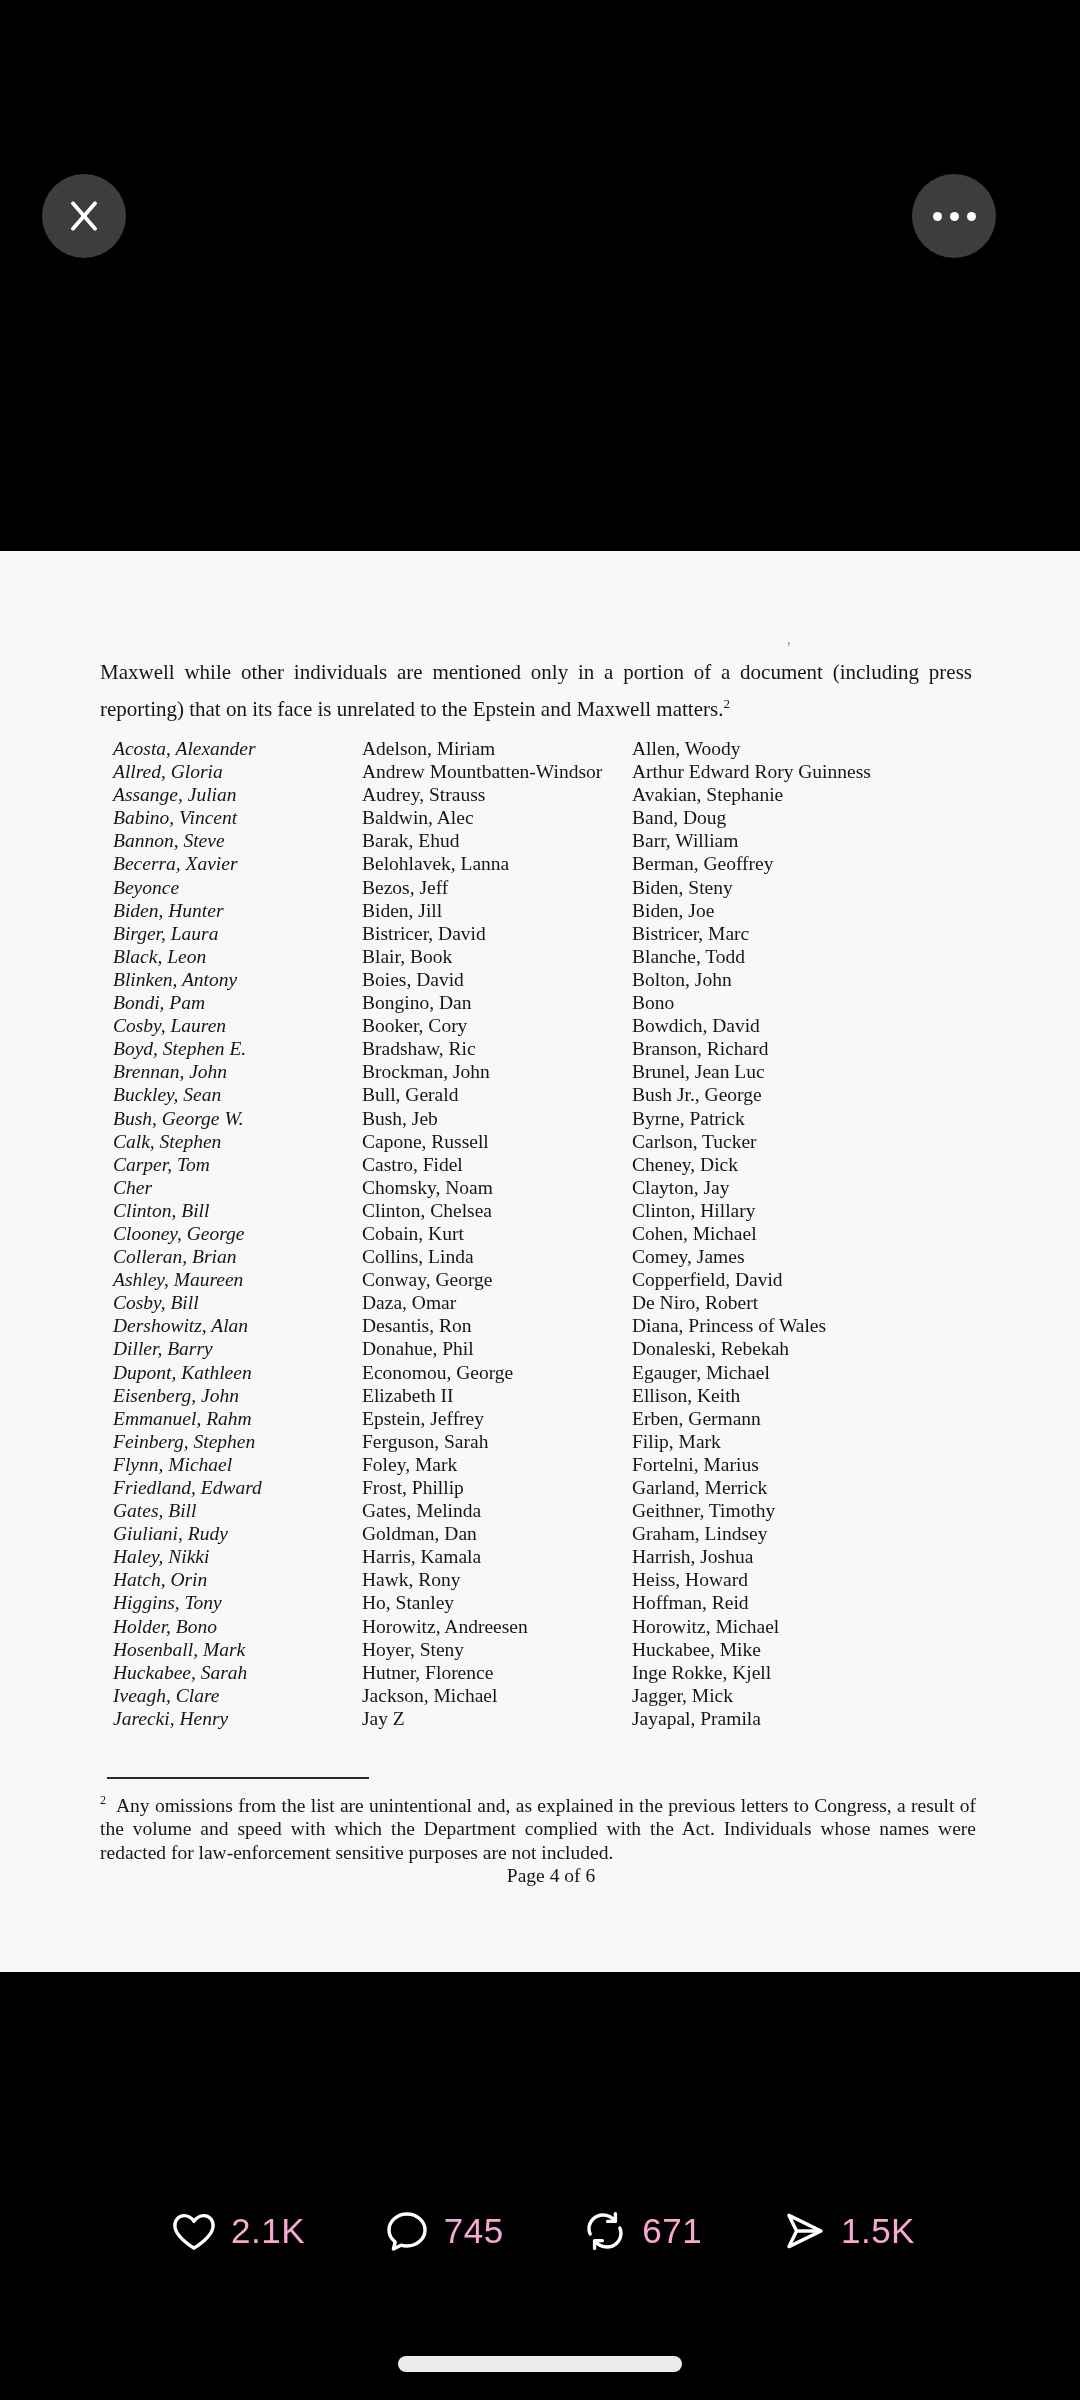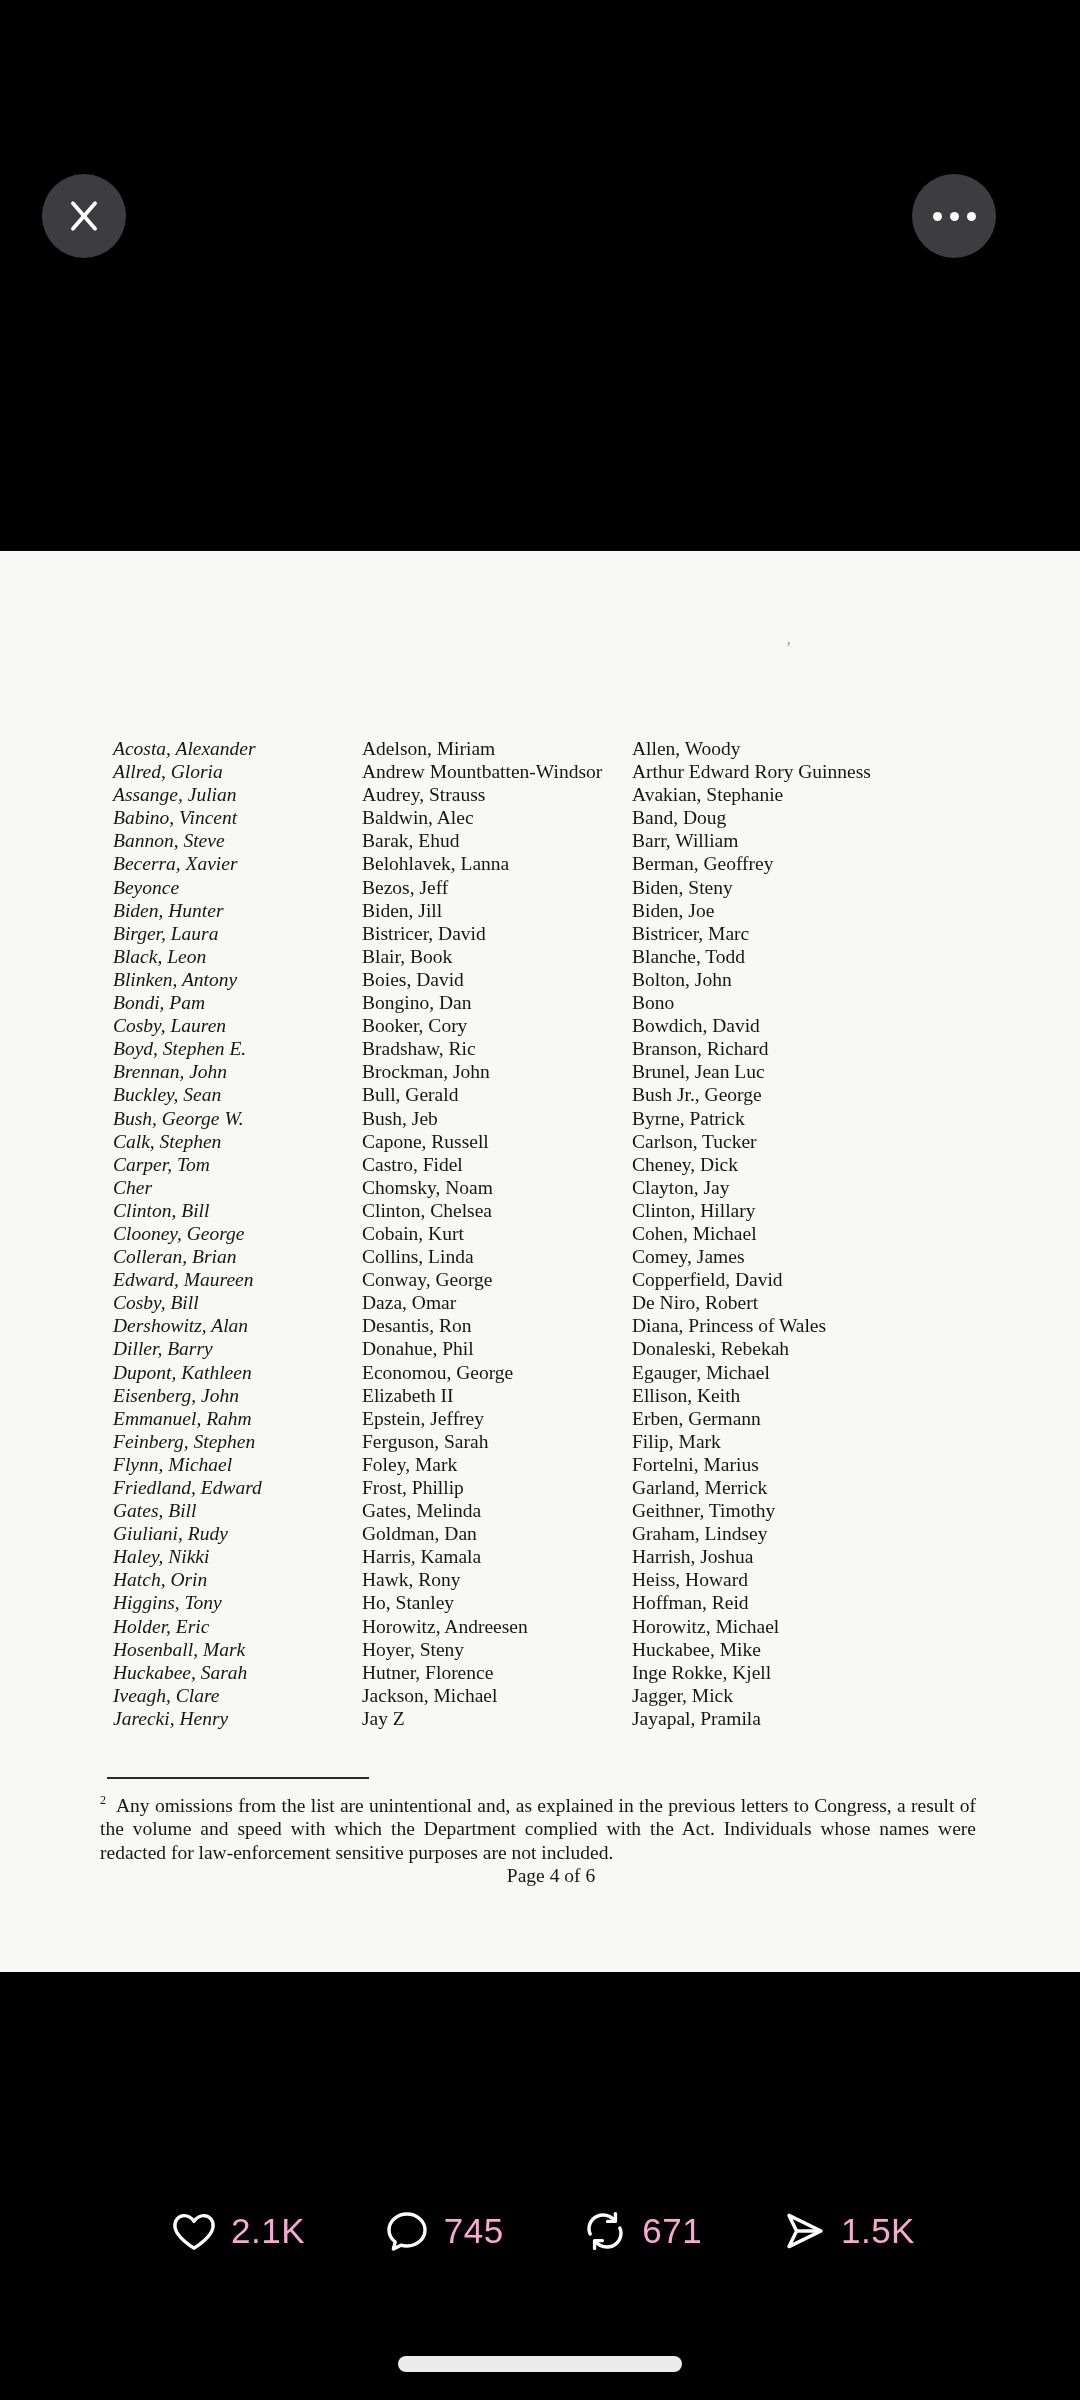--- a/index.html
+++ b/index.html
@@ -64,20 +64,21 @@
         <span></span>
         <span></span>
         <span></span>
       </div>
   </div>
 
   <div class="doc">
     <div class="doc-inner">
       <div class="artifact">’</div>
 
+      <div class="intro"><span>Maxwell while other individuals are mentioned only in a portion of a document (including press reporting) that on its face is unrelated to the Epstein and Maxwell matters.</span><sup>2</sup></div>
 
       <div class="cols">
         <div class="col col-1">
             <div class="name-row">Acosta, Alexander</div>
             <div class="name-row">Allred, Gloria</div>
             <div class="name-row">Assange, Julian</div>
             <div class="name-row">Babino, Vincent</div>
             <div class="name-row">Bannon, Steve</div>
             <div class="name-row">Becerra, Xavier</div>
             <div class="name-row">Beyonce</div>
@@ -90,36 +91,36 @@
             <div class="name-row">Boyd, Stephen E.</div>
             <div class="name-row">Brennan, John</div>
             <div class="name-row">Buckley, Sean</div>
             <div class="name-row">Bush, George W.</div>
             <div class="name-row">Calk, Stephen</div>
             <div class="name-row">Carper, Tom</div>
             <div class="name-row">Cher</div>
             <div class="name-row">Clinton, Bill</div>
             <div class="name-row">Clooney, George</div>
             <div class="name-row">Colleran, Brian</div>
-            <div class="name-row">Edward, Maureen</div>
+            <div class="name-row">Ashley, Maureen</div>
             <div class="name-row">Cosby, Bill</div>
             <div class="name-row">Dershowitz, Alan</div>
             <div class="name-row">Diller, Barry</div>
             <div class="name-row">Dupont, Kathleen</div>
             <div class="name-row">Eisenberg, John</div>
             <div class="name-row">Emmanuel, Rahm</div>
             <div class="name-row">Feinberg, Stephen</div>
             <div class="name-row">Flynn, Michael</div>
             <div class="name-row">Friedland, Edward</div>
             <div class="name-row">Gates, Bill</div>
             <div class="name-row">Giuliani, Rudy</div>
             <div class="name-row">Haley, Nikki</div>
             <div class="name-row">Hatch, Orin</div>
             <div class="name-row">Higgins, Tony</div>
-            <div class="name-row">Holder, Eric</div>
+            <div class="name-row">Holder, Bono</div>
             <div class="name-row">Hosenball, Mark</div>
             <div class="name-row">Huckabee, Sarah</div>
             <div class="name-row">Iveagh, Clare</div>
             <div class="name-row">Jarecki, Henry</div>
           </div>
         <div class="col col-2">
             <div class="name-row">Adelson, Miriam</div>
             <div class="name-row">Andrew Mountbatten-Windsor</div>
             <div class="name-row">Audrey, Strauss</div>
             <div class="name-row">Baldwin, Alec</div>

